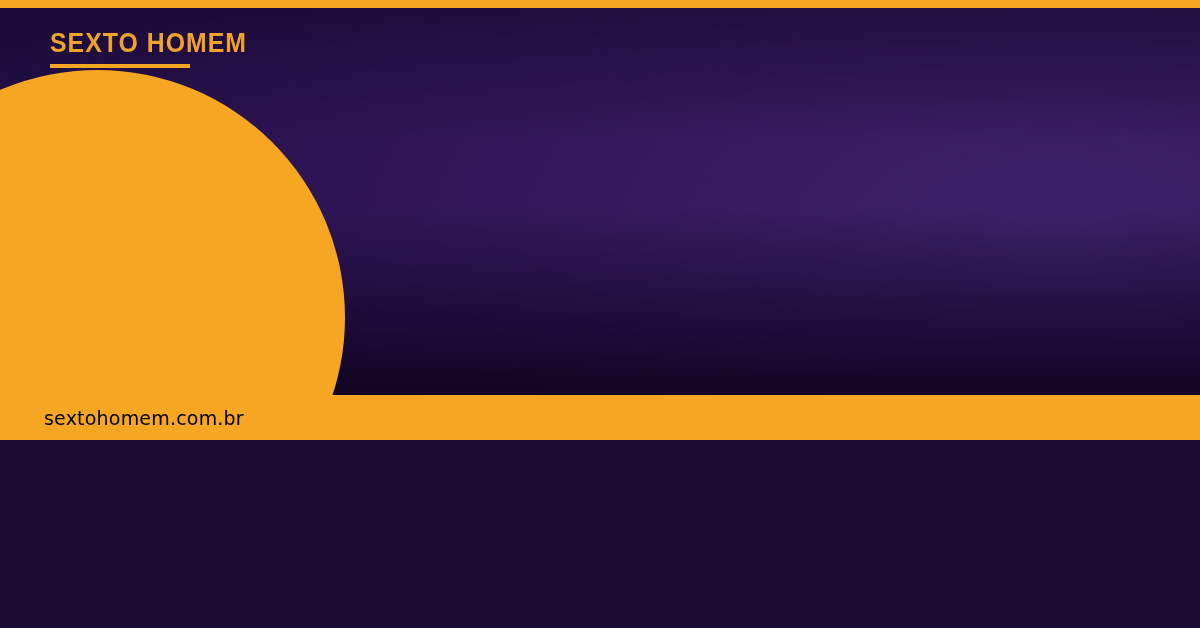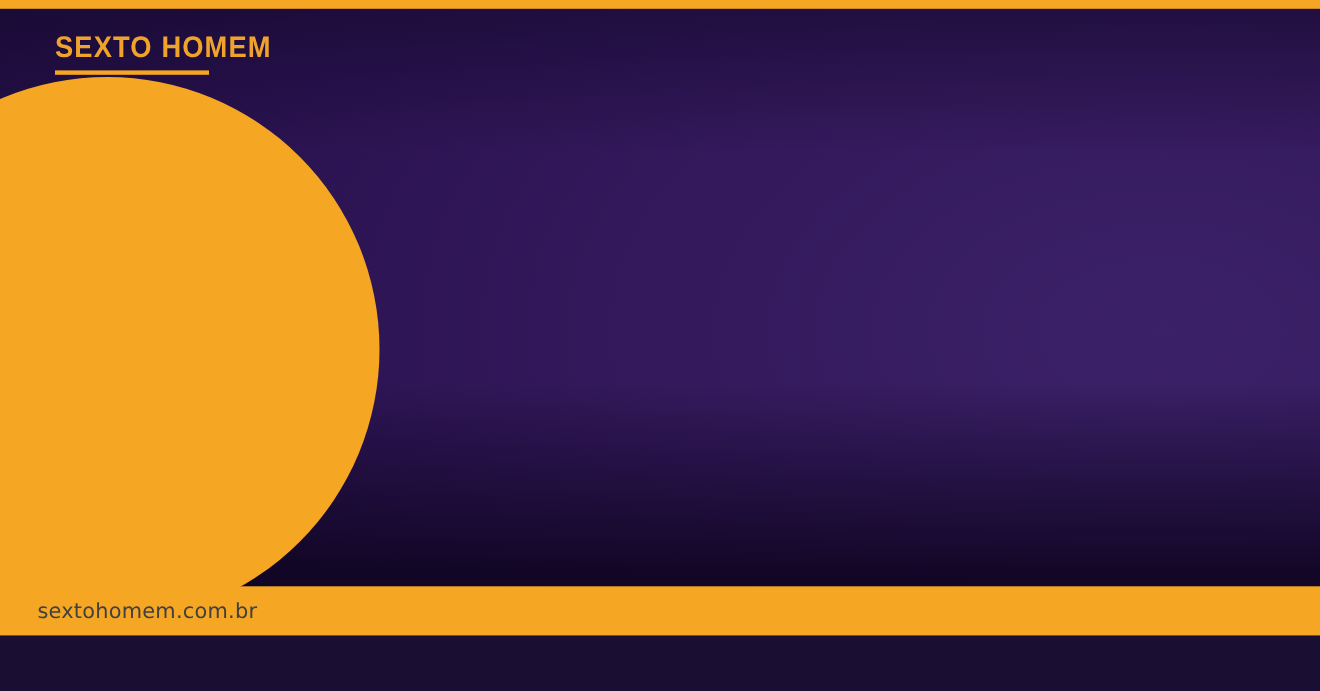--- a/index.html
+++ b/index.html
@@ -7,21 +7,21 @@
     padding: 0;
     background: #1a0f33;
   }
   body {
     font-family: "Liberation Sans", sans-serif;
   }
 
   #card {
     position: relative;
     width: 1200px;
-    height: 578px;
+    height: 440px;
     overflow: hidden;
     background: #2a1258;
   }
 
   
   #bg-gradient {
     position: absolute;
     inset: 0;
     background:
       radial-gradient(120% 150% at 88% 52%, #3b2168 0%, #34195c 32%, #2a1250 62%, #1d0c3c 100%),
@@ -117,28 +117,28 @@
     position: absolute;
     left: 0;
     bottom: 0;
     width: 1200px;
     height: 45px;
     background: #f5a623;
     z-index: 7;
   }
   #footer-url {
     position: absolute;
-    left: 34px;
+    left: 44px;
     top: 50%;
     transform: translateY(-50%);
     font-family: "DejaVu Sans", sans-serif;
     font-weight: 400;
     font-size: 19px;
     letter-spacing: 0.2px;
-    color: #404040;
+    color: #000000;
     white-space: nowrap;
   }
 </style>
 </head>
 <body>
 
 <div id="card">
 
   <div id="bg-gradient"></div>
   <div id="bg-shade-top"></div>

